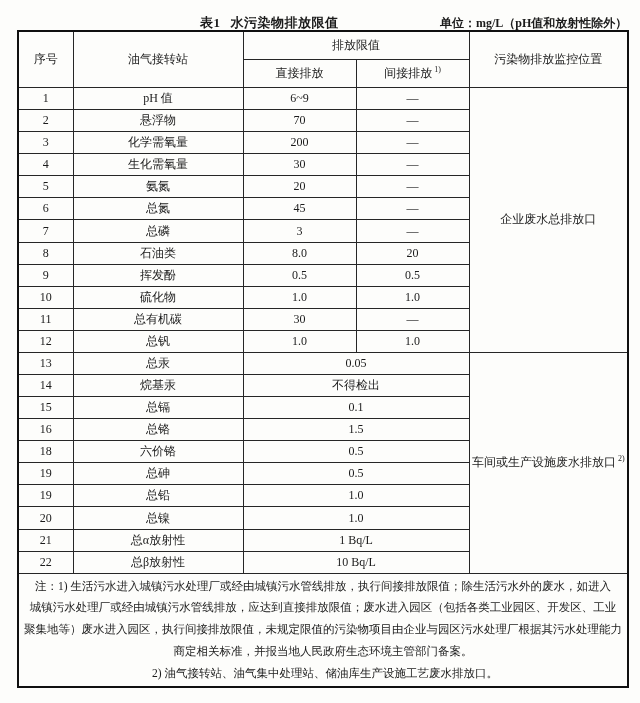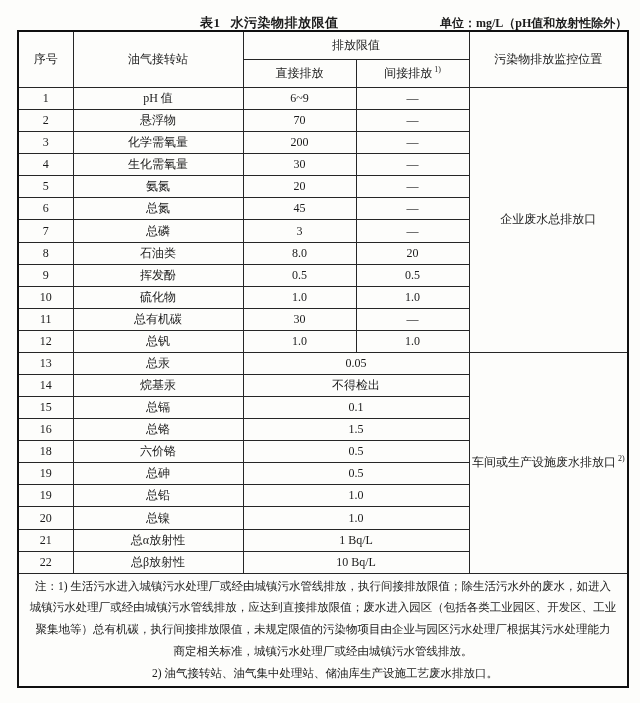--- a/index.html
+++ b/index.html
@@ -201,19 +201,19 @@
   <tr>
     <td>22</td>
     <td>总β放射性</td>
     <td colspan="2">10 Bq/L</td>
   </tr>
 
   <tr>
     <td colspan="5" class="notes">
       <div class="nline">注：1) 生活污水进入城镇污水处理厂或经由城镇污水管线排放，执行间接排放限值；除生活污水外的废水，如进入</div>
       <div class="nline">城镇污水处理厂或经由城镇污水管线排放，应达到直接排放限值；废水进入园区（包括各类工业园区、开发区、工业</div>
-      <div class="nline">聚集地等）总有机碳，执行间接排放限值，未规定限值的污染物项目由企业与园区污水处理厂根据其污水处理能力</div>
-      <div class="nline">商定相关标准，城镇污水处理厂或经由城镇污水管线排放。</div>
+      <div class="nline">聚集地等）废水进入园区，执行间接排放限值，未规定限值的污染物项目由企业与园区污水处理厂根据其污水处理能力</div>
+      <div class="nline">商定相关标准，并报当地人民政府生态环境主管部门备案。</div>
       <div class="nline indent">2) 油气接转站、油气集中处理站、储油库生产设施工艺废水排放口。</div>
     </td>
   </tr>
   </tbody>
 </table>
 
 </body></html>

